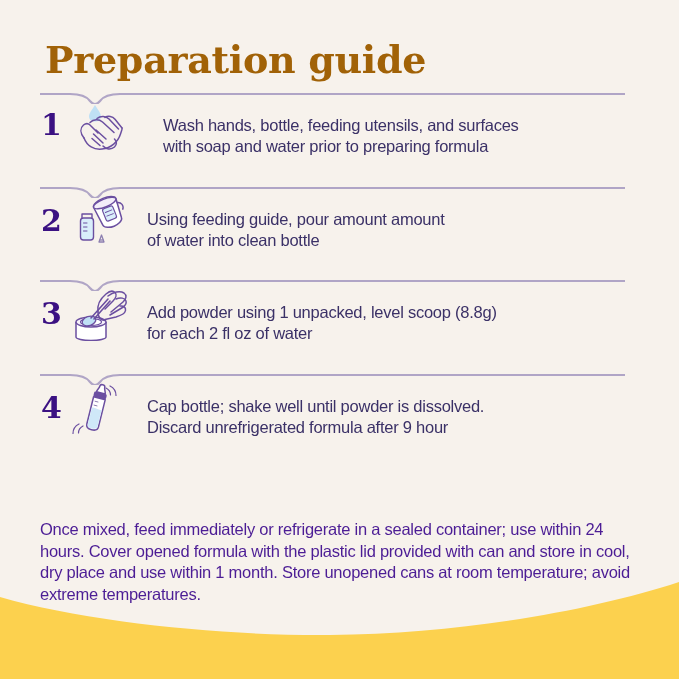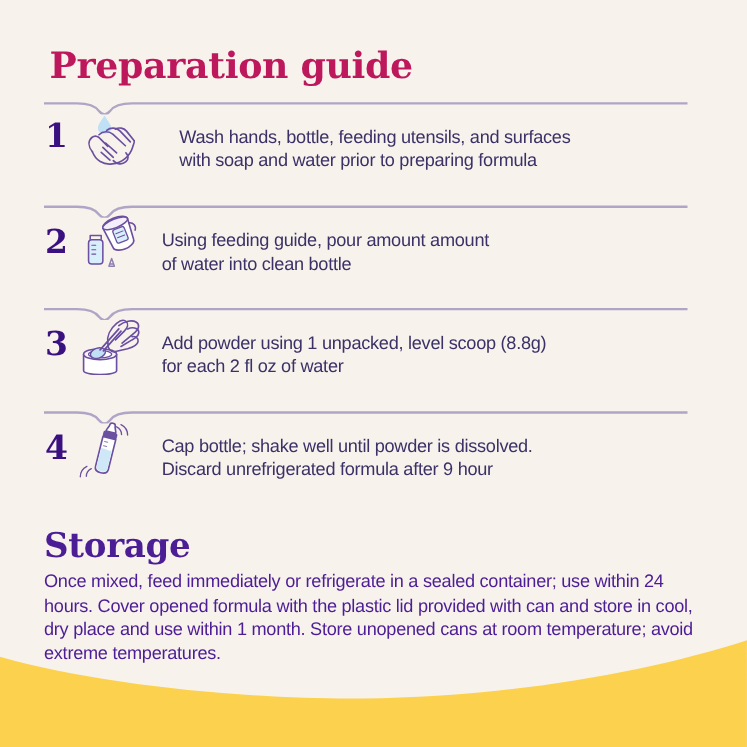--- a/index.html
+++ b/index.html
@@ -18,22 +18,22 @@
   .wave-band svg { display:block; width:679px; height:100px; }
 
   
   .heading {
     font-family: "DejaVu Serif", "Liberation Serif", serif;
     font-weight: 700;
     letter-spacing: -0.3px;
   }
   #prep-title {
     position:absolute; left:45px; top:41px;
-    font-size: 33px; line-height: 38px;
-    color: #be185d;
+    font-size: 38px; line-height: 38px;
+    color: #a16207;
   }
   #storage-title {
     position:absolute; left:40px; top:478px;
     font-size: 31px; line-height: 36px;
     color: #4b1e96;
   }
 
   
   .steps { position:absolute; left:0; top:0; width:679px; }
   .step-block { position:absolute; left:0; width:679px; }
@@ -210,21 +210,20 @@
             <path d="M9 42 C5 44 3 47.5 3 51.5"></path>
           </g>
         </svg>
       </div>
       <div class="step-text" style="left:147px; top:27px;">Cap bottle; shake well until powder is dissolved.
 Discard unrefrigerated formula after 9 hour</div>
     </div>
 
   </div>
 
-  <h2 id="storage-title" class="heading">Storage</h2>
 
   <p id="storage-body">Once mixed, feed immediately or refrigerate in a sealed container; use within 24 hours. Cover opened formula with the plastic lid provided with can and store in cool, dry place and use within 1 month. Store unopened cans at room temperature; avoid extreme temperatures.</p>
 
   <div class="wave-band">
     <svg viewBox="0 0 679 100" preserveAspectRatio="none" xmlns="http://www.w3.org/2000/svg">
       <path d="M0 18 C90 44 230 57 330 56 C460 55 590 32 679 3 L679 100 L0 100 Z" fill="#fcd14e"></path>
     </svg>
   </div>
 
 </div>

